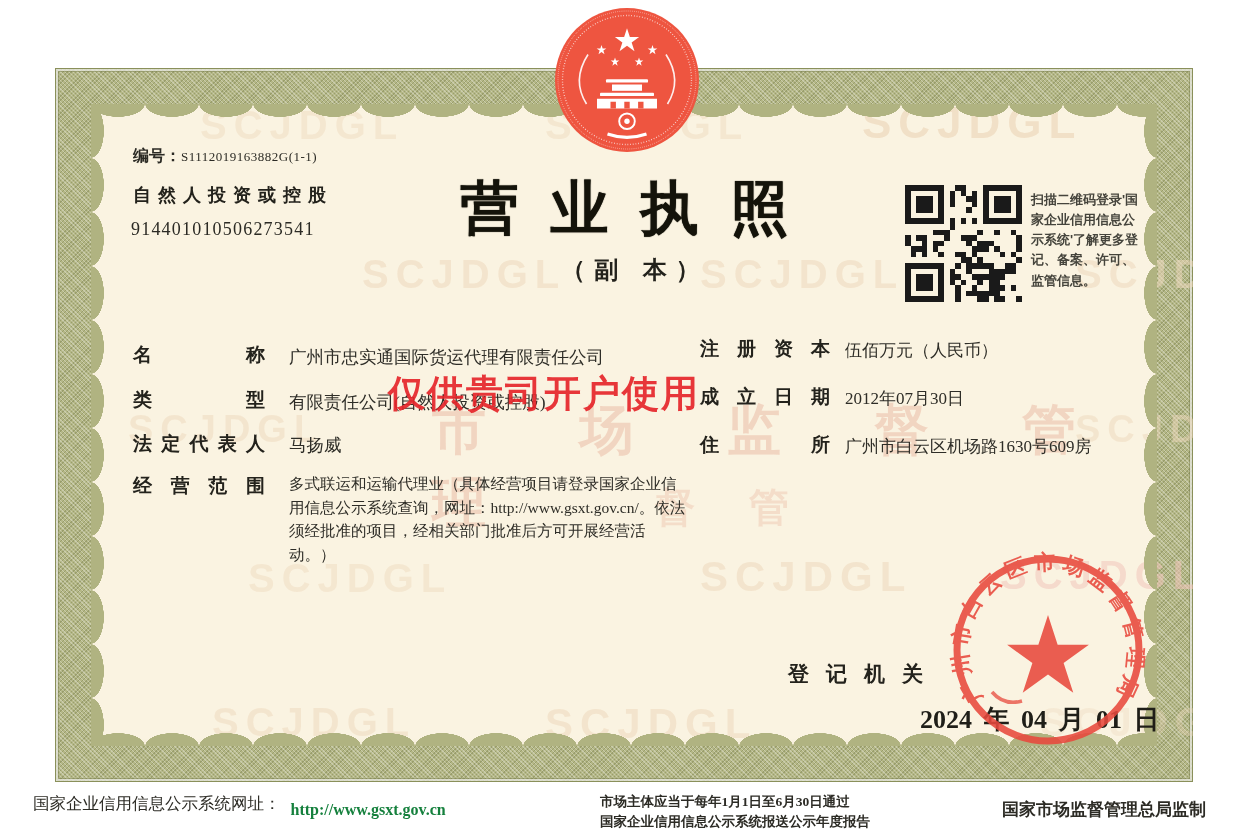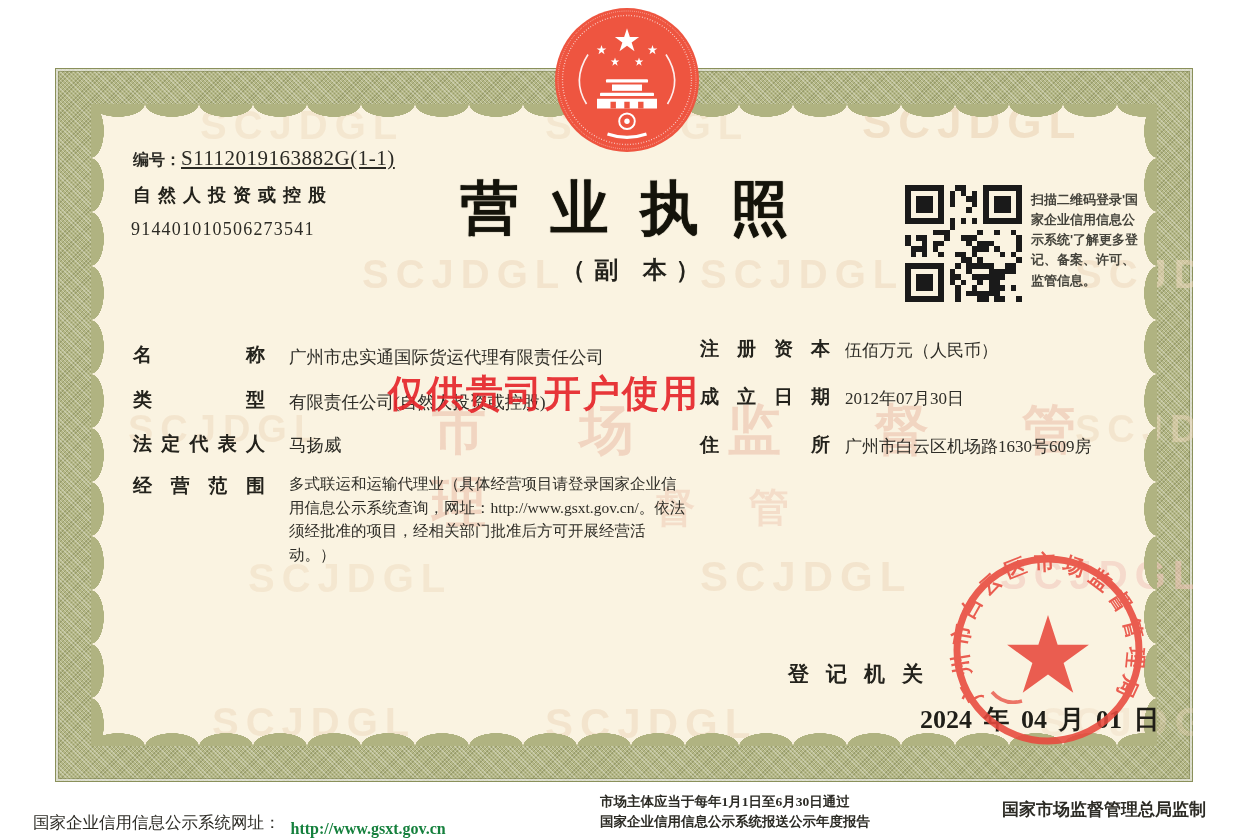--- a/index.html
+++ b/index.html
@@ -32,21 +32,21 @@
   
   .wm-layer{left:55px;top:68px;width:1138px;height:714px;overflow:hidden;}
   .wm{position:absolute;font-weight:bold;color:#eed9bd;letter-spacing:7px;
       font-family:"Liberation Sans",sans-serif;user-select:none;}
   .wm-cn{position:absolute;color:#edc3ae;font-family:"Liberation Serif",serif;
       font-weight:bold;user-select:none;}
   .wm-pink{color:#f2c6bc;}
   
   .serial{left:133px;top:146px;font-size:16px;color:#2b2a24;}
   .serial b{font-weight:bold;font-family:"Liberation Sans",sans-serif;}
-  .serial span{font-family:"Liberation Serif",serif;font-size:21px;letter-spacing:.5px;text-decoration:underline;}
+  .serial span{font-family:"Liberation Serif",serif;font-size:13px;letter-spacing:.5px;}
   .credit-label{left:133px;top:183px;font-size:18px;font-weight:bold;letter-spacing:7px;color:#23221c;}
   .credit-value{left:131px;top:219px;font-size:18px;font-family:"Liberation Serif",serif;
     letter-spacing:1.2px;color:#2b2a24;}
   .title{left:0;top:170px;width:1249px;text-align:center;font-size:58px;font-weight:900;
     letter-spacing:32px;padding-left:32px;box-sizing:border-box;color:#14130a;
     text-shadow:0 0 1px #14130a;}
   .subtitle{left:0;top:254px;width:1249px;text-align:center;font-size:24px;font-weight:bold;
     letter-spacing:9px;padding-left:21px;box-sizing:border-box;color:#23221c;}
   .qr-caption{left:1031px;top:190px;width:114px;font-size:13px;line-height:1.55;
     color:#45443c;font-weight:bold;}
@@ -54,21 +54,21 @@
     text-align:justify;text-align-last:justify;}
   .f-value{position:absolute;font-family:"Liberation Serif",serif;font-size:17.5px;
     color:#2e2d27;line-height:1.5;}
   .f-value.small{font-size:15.5px;line-height:1.52;}
   .registrar{left:788px;top:628px;font-size:21px;font-weight:bold;letter-spacing:17px;color:#23221c;margin-top:32px;}
   .issue-date{left:920px;top:702px;font-size:26px;font-family:"Liberation Serif",serif;
     color:#1f1e18;word-spacing:5px;z-index:5;font-weight:bold;}
   .overlay-red{left:388px;top:369px;font-size:37px;font-weight:bold;color:#e6262b;
     letter-spacing:2px;z-index:9;opacity:.92;}
   
-  .footer-left{left:33px;top:812px;display:flex;gap:10px;}
+  .footer-left{left:33px;top:793px;display:flex;gap:10px;}
   .footer-left .lbl{font-size:16.5px;color:#2c2b25;}
   .footer-left .url{font-size:16px;font-weight:bold;font-family:"Liberation Serif",serif;
     color:#15803d;margin-top:8px;}
   .footer-mid{left:600px;top:792px;font-size:13.5px;line-height:1.45;color:#2c2b25;
     font-family:"Liberation Serif",serif;font-weight:bold;}
   .footer-right{left:1002px;top:798px;font-size:17px;color:#2c2b25;
     font-family:"Liberation Serif",serif;font-weight:bold;}
   svg{display:block;}
   .emblem{left:552px;top:5px;z-index:7;}
   .qr{left:905px;top:185px;z-index:5;}

